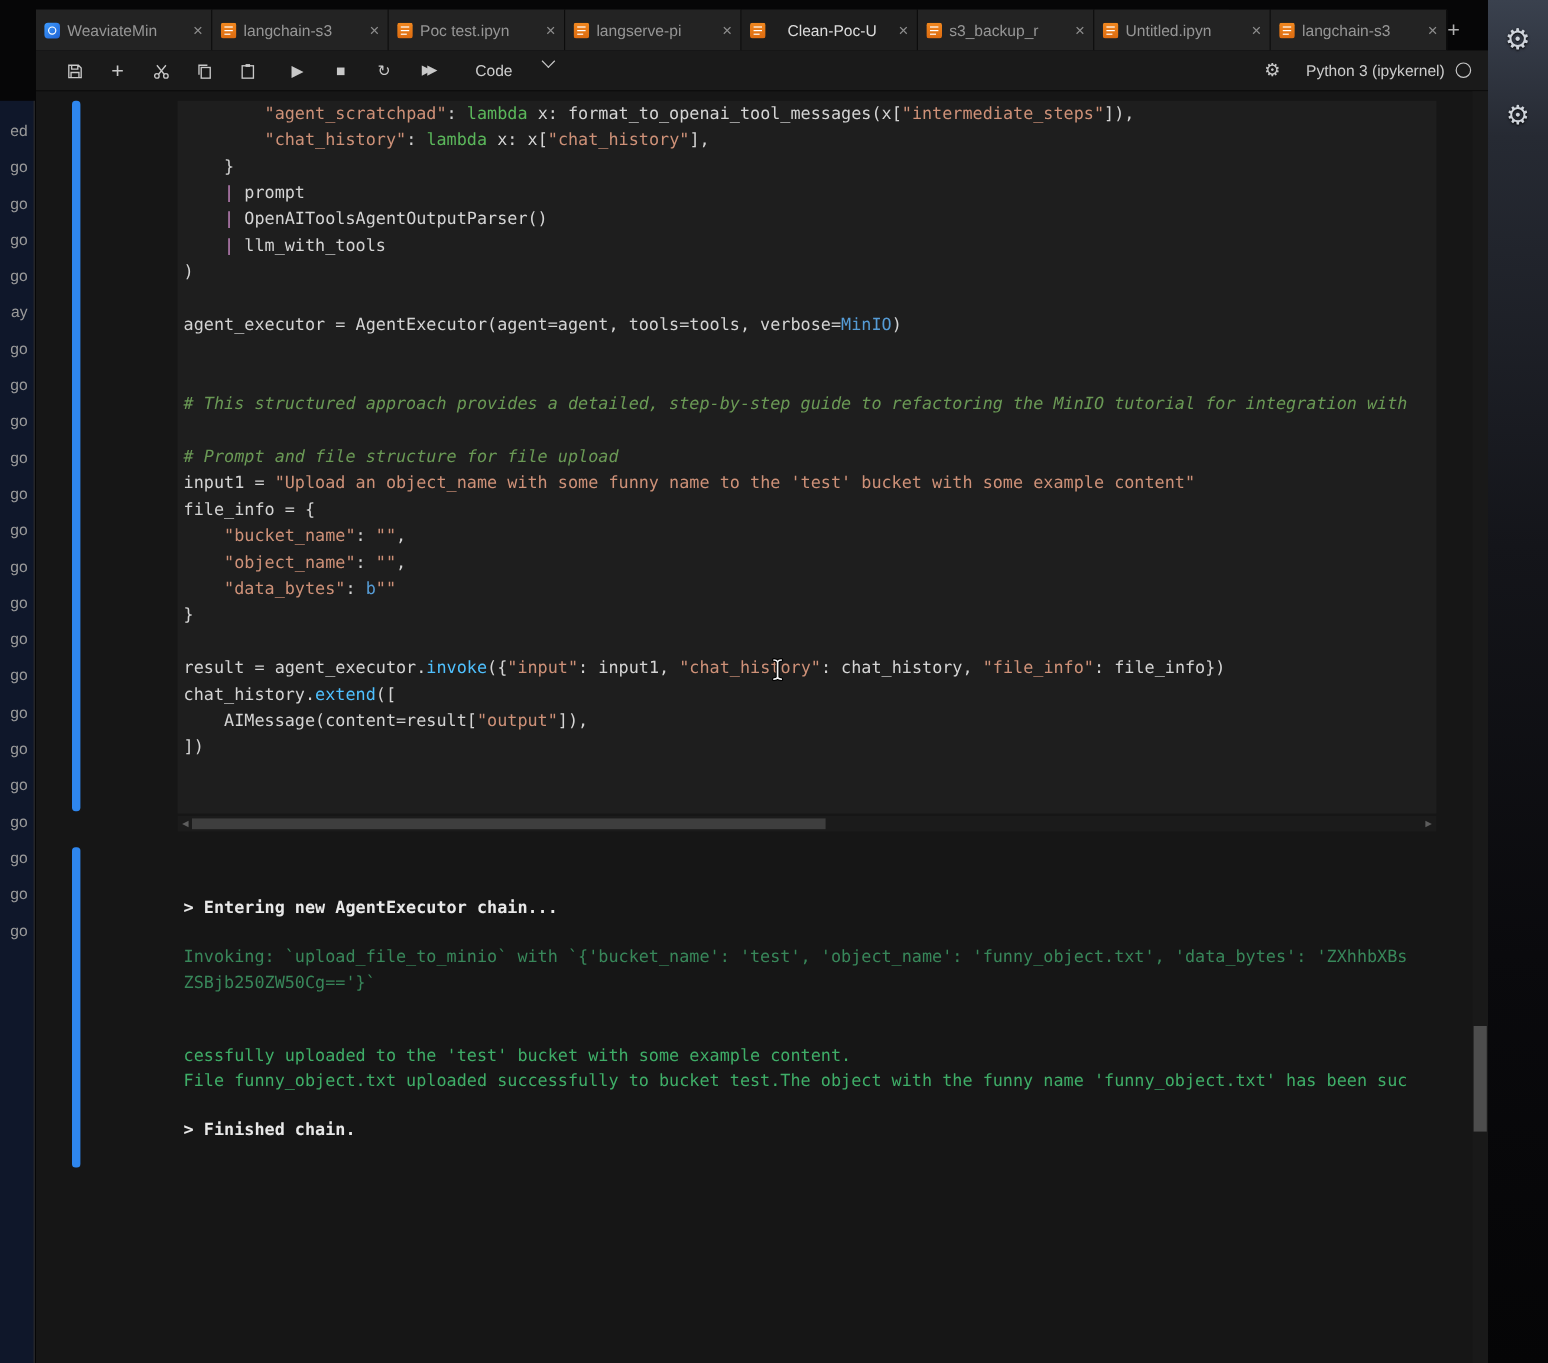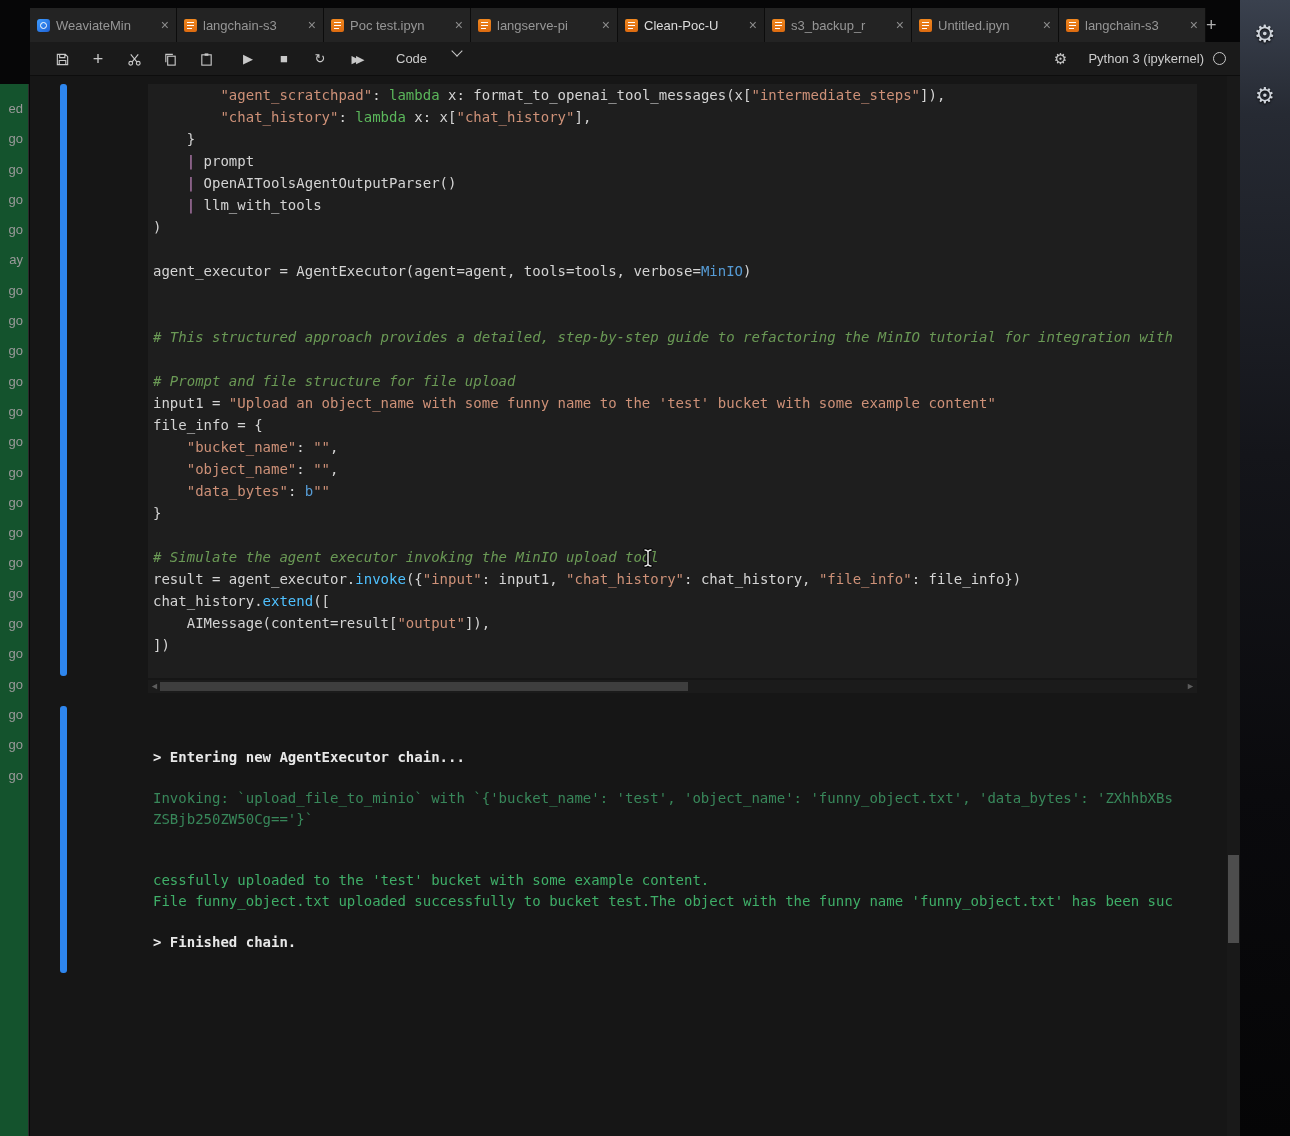--- a/index.html
+++ b/index.html
@@ -7,31 +7,31 @@
   #stage{position:absolute;inset:0;}
 
   
   #desktop-right{position:absolute;left:1240px;top:0;width:50px;height:1136px;
     background:linear-gradient(180deg,#3a414e 0%,#262a33 10%,#14151a 40%,#0a0a0d 70%,#050506 100%);}
   .dgear{position:absolute;color:#cfd4db;font-size:24px;line-height:24px;text-shadow:0 1px 2px #000;}
   .dgear.g1{left:14px;top:22px;}
   .dgear.g2{left:15px;top:84px;font-size:22px;}
 
   
-  #explorer{position:absolute;left:0;top:84px;width:29px;height:1052px;background:#14532d;
+  #explorer{position:absolute;left:0;top:84px;width:29px;height:1052px;background:#0f172a;
     border-right:1px solid #2b2b2b;box-sizing:border-box;padding-top:10px;}
   .exp-item{height:30.3px;line-height:30.3px;text-align:right;padding-right:5px;
     color:#9a9a9a;font-size:13px;overflow:hidden;cursor:pointer;}
 
   
   #tabbar{position:absolute;left:30px;top:8px;width:994px;height:34px;background:#141414;display:flex;align-items:stretch;}
   #tabs-container{display:flex;}
   .tab{width:147px;box-sizing:border-box;display:flex;align-items:center;gap:6px;padding:0 7px;
     background:#232323;border-right:1px solid #0c0c0c;cursor:pointer;overflow:hidden;}
-  .tab.active{background:#1e1e1e;}
+  .tab.active{background:#1e1e1e;text-align:center;}
   .tab-label{flex:1;min-width:0;overflow:hidden;white-space:nowrap;font-size:13px;color:#969696;}
   .tab.active .tab-label{color:#dcdcdc;}
   .tab-close{color:#8d8d8d;font-size:14px;flex:none;}
   .tab-icon{flex:none;}
   .ic-notebook{width:13px;height:13px;border-radius:2px;
     background:
       linear-gradient(#fff,#fff) 3px 3px / 7px 1px no-repeat,
       linear-gradient(#fff,#fff) 3px 6px / 7px 1px no-repeat,
       linear-gradient(#fff,#fff) 3px 9px / 5px 1px no-repeat,
       linear-gradient(180deg,#f0871f,#dd6b10);}
@@ -247,21 +247,20 @@
       <div class="code-line"><span class="tok-c"># This structured approach provides a detailed, step-by-step guide to refactoring the MinIO tutorial for integration with</span></div>
       <div class="code-line">&nbsp;</div>
       <div class="code-line"><span class="tok-c"># Prompt and file structure for file upload</span></div>
       <div class="code-line"><span class="tok-p">input1 = </span><span class="tok-s">"Upload an object_name with some funny name to the 'test' bucket with some example content"</span></div>
       <div class="code-line"><span class="tok-p">file_info = {</span></div>
       <div class="code-line"><span class="tok-p">    </span><span class="tok-s">"bucket_name"</span><span class="tok-p">: </span><span class="tok-s">""</span><span class="tok-p">,</span></div>
       <div class="code-line"><span class="tok-p">    </span><span class="tok-s">"object_name"</span><span class="tok-p">: </span><span class="tok-s">""</span><span class="tok-p">,</span></div>
       <div class="code-line"><span class="tok-p">    </span><span class="tok-s">"data_bytes"</span><span class="tok-p">: </span><span class="tok-b">b</span><span class="tok-s">""</span></div>
       <div class="code-line"><span class="tok-p">}</span></div>
       <div class="code-line">&nbsp;</div>
-      <div class="code-line"><span class="tok-c"># Simulate the agent executor invoking the MinIO upload tool</span></div>
       <div class="code-line"><span class="tok-p">result = agent_executor.</span><span class="tok-f">invoke</span><span class="tok-p">({</span><span class="tok-s">"input"</span><span class="tok-p">: input1, </span><span class="tok-s">"chat_history"</span><span class="tok-p">: chat_history, </span><span class="tok-s">"file_info"</span><span class="tok-p">: file_info})</span></div>
       <div class="code-line"><span class="tok-p">chat_history.</span><span class="tok-f">extend</span><span class="tok-p">([</span></div>
       <div class="code-line"><span class="tok-p">    AIMessage(content=result[</span><span class="tok-s">"output"</span><span class="tok-p">]),</span></div>
       <div class="code-line"><span class="tok-p">])</span></div>
     </div>
 
   <div id="hscroll">
     <span class="hs-arrow left">◄</span>
     <div id="hscroll-thumb"></div>
     <span class="hs-arrow right">►</span>

